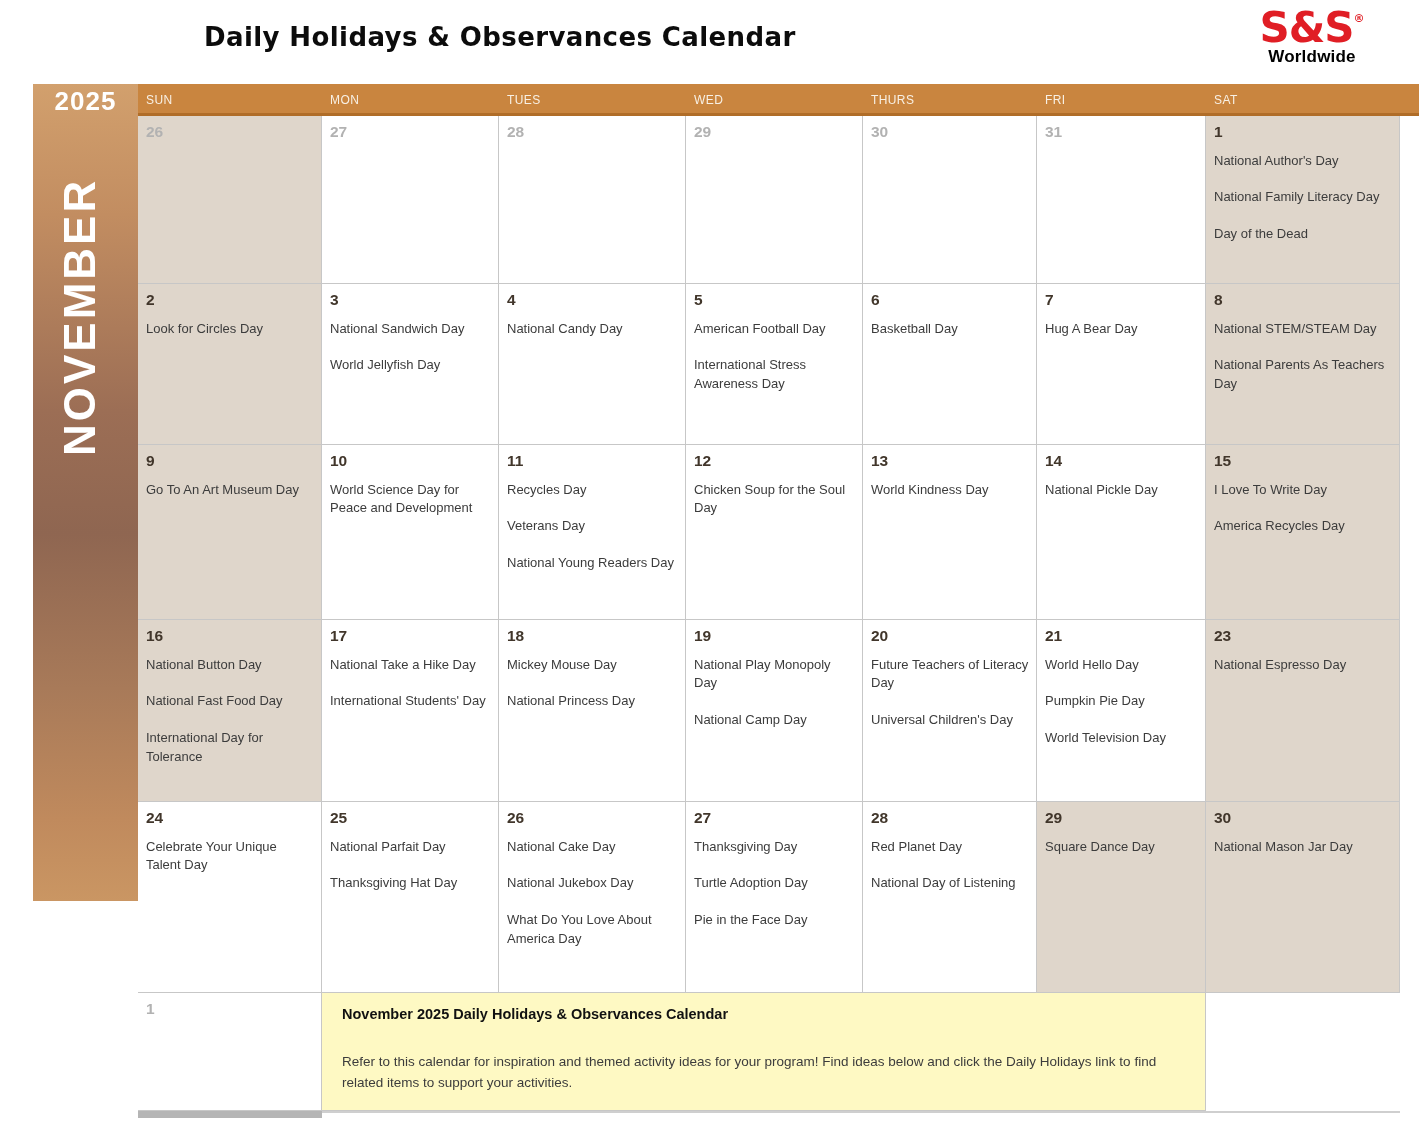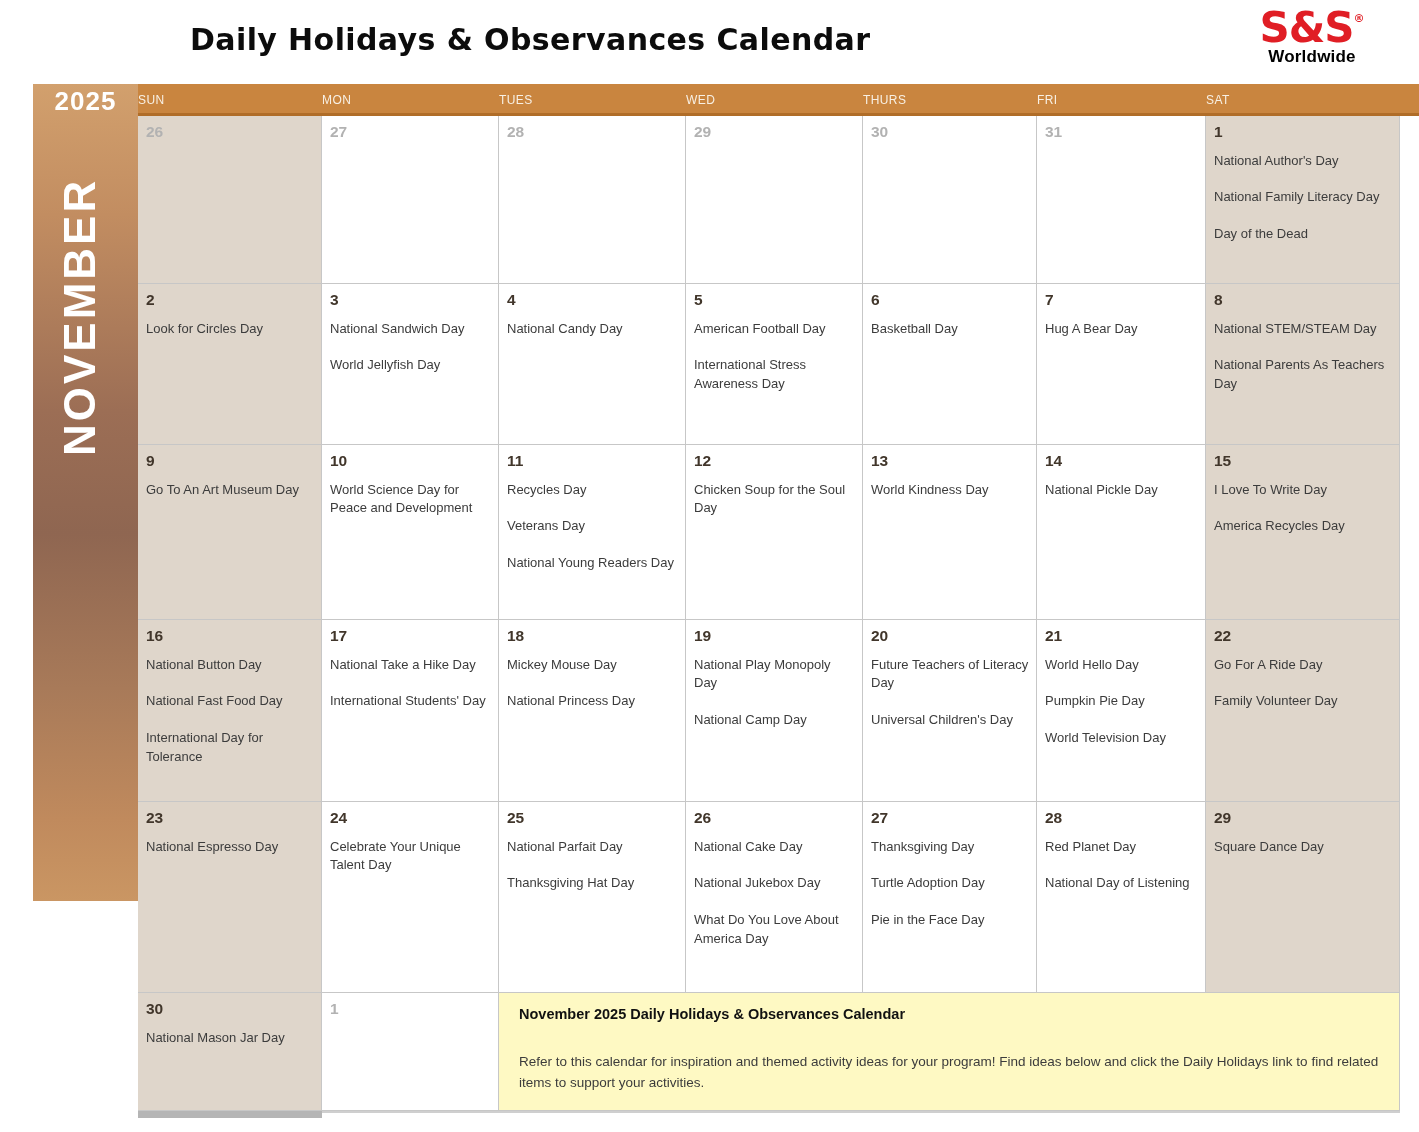--- a/index.html
+++ b/index.html
@@ -1,21 +1,21 @@
 <!DOCTYPE html>
 <html><head>
 <meta charset="utf-8">
 <style>
   *{box-sizing:border-box;margin:0;padding:0}
   html,body{width:1419px;height:1132px}
   body{position:relative;background:#ffffff;font-family:"Liberation Sans",sans-serif;overflow:hidden}
 
   .page-title{
-    position:absolute;left:190px;top:22px;
-    font-family:"DejaVu Sans",sans-serif;font-size:30px;font-weight:bold;
+    position:absolute;left:204px;top:22px;
+    font-family:"DejaVu Sans",sans-serif;font-size:26px;font-weight:bold;
     color:#0c0c0c;letter-spacing:.4px;white-space:nowrap;
   }
 
   .logo{position:absolute;left:1254px;top:5px;width:116px;text-align:center}
   .logo .brand{font-family:"DejaVu Sans",sans-serif;font-size:42px;font-weight:bold;color:#e01e25;line-height:1.08;letter-spacing:-1px}
   .logo .reg{font-size:11px;vertical-align:20px;letter-spacing:0}
   .logo .sub{font-size:17px;font-weight:600;color:#000;margin-top:-3px;letter-spacing:.2px}
 
   .sidebar{
     position:absolute;left:33px;top:84px;width:105px;height:817px;
@@ -33,21 +33,21 @@
   .grid{
     position:absolute;left:138px;top:84px;width:1262px;
     display:grid;
     grid-template-columns:184px 177px 187px 177px 174px 169px 194px;
     grid-template-rows:32px 168px 161px 175px 182px 191px 118px;
     border-bottom:2px solid #cfcfcf;
   }
   .wd{
     background:#c9853f;border-bottom:3px solid #b06d28;
     color:#f8f0e4;font-size:12px;letter-spacing:.4px;
-    padding:9px 0 0 0;
+    padding:9px 0 0 8px;
   }
   .cell{
     background:#ffffff;
     border-right:1px solid #c7c7c7;border-bottom:1px solid #c7c7c7;
     padding:7px 7px 14px 8px;overflow:hidden;
   }
   .cell.beige{background:#dfd6cb}
   .num{font-size:15.5px;font-weight:bold;color:#41362b;line-height:1.2}
   .num.muted{color:#b2b2b2}
   .events{margin-top:10px}
@@ -244,27 +244,20 @@
     </div>
     <div class="cell">
       <div class="num">21</div>
       <div class="events">
         <div class="evt">World Hello Day</div>
         <div class="evt">Pumpkin Pie Day</div>
         <div class="evt">World Television Day</div>
       </div>
     </div>
     <div class="cell beige">
-      <div class="num">22</div>
-      <div class="events">
-        <div class="evt">Go For A Ride Day</div>
-        <div class="evt">Family Volunteer Day</div>
-      </div>
-    </div>
-    <div class="cell beige">
       <div class="num">23</div>
       <div class="events">
         <div class="evt">National Espresso Day</div>
       </div>
     </div>
     <div class="cell">
       <div class="num">24</div>
       <div class="events">
         <div class="evt">Celebrate Your Unique Talent Day</div>
       </div>

